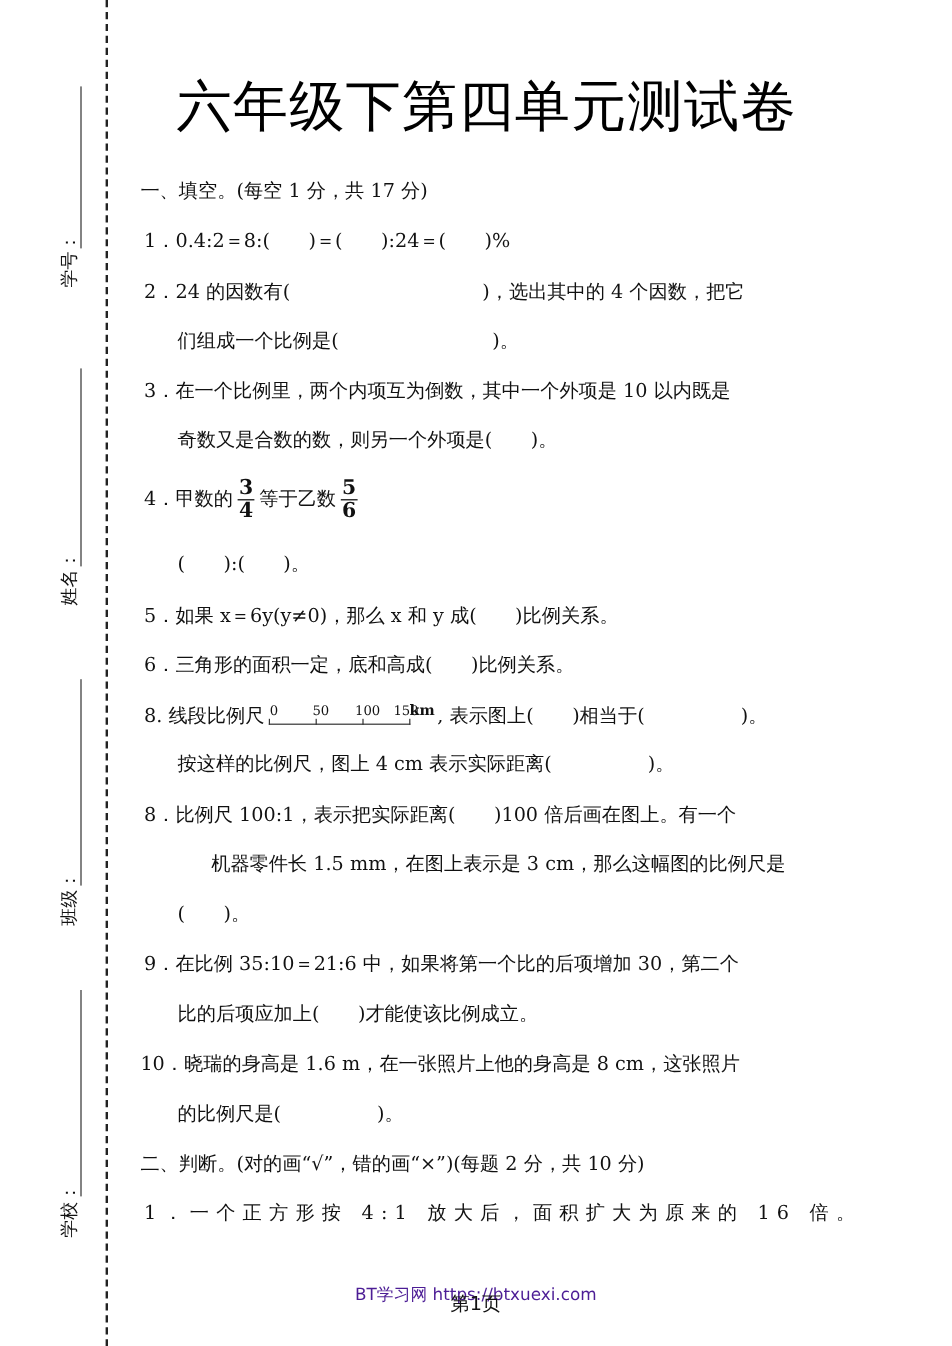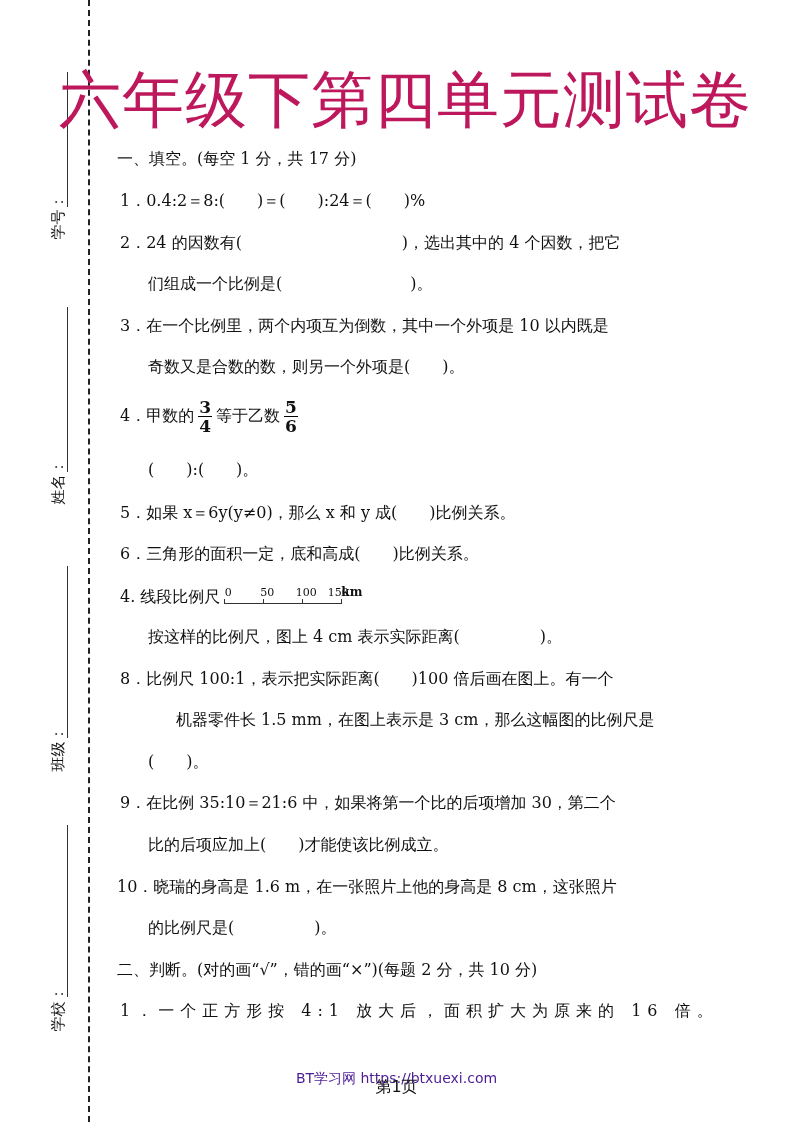--- a/index.html
+++ b/index.html
@@ -17,22 +17,22 @@
     }
     .margin-label {
       position: absolute; left: 46px; width: 24px;
       font-family: "DejaVu Sans", sans-serif; font-size: 15px;
       transform: rotate(-90deg); transform-origin: center center;
       white-space: nowrap; text-align: center;
     }
     .title {
       position: absolute; left: 0; right: 0; top: 58px;
       text-align: center; padding-left: 18px;
-      font-family: "DejaVu Sans", sans-serif; font-size: 62px; letter-spacing: 1px;
-      color: #be185d;
+      font-family: "DejaVu Sans", sans-serif; font-size: 46px; letter-spacing: 1px;
+      color: #000000;
     }
     .content { position: absolute; left: 117px; top: 0; width: 570px; font-size: 16px; }
     .line { position: absolute; left: 0; white-space: nowrap; line-height: 22px; }
     .indent { left: 31px; }
     .frac {
       display: inline-block; vertical-align: middle; text-align: center;
       font-weight: bold; font-size: 17px; line-height: 18px; margin: 0 4px;
     }
     .frac .num { display: block; border-bottom: 1.5px solid #000; padding: 0 1px; }
     .frac .den { display: block; }
@@ -96,32 +96,32 @@
   <div class="line" style="top:398px;left:3px;">
     <span>4．甲数的</span><span class="frac"><span class="num">3</span><span class="den">4</span></span><span>等于乙数</span><span class="frac"><span class="num">5</span><span class="den">6</span></span>
   </div>
   <div class="line indent" style="top:459px;">(　　):(　　)。</div>
 
   <div class="line" style="top:502px;left:3px;text-align:center;">5．如果 x＝6y(y≠0)，那么 x 和 y 成(　　)比例关系。</div>
 
   <div class="line" style="top:543px;left:3px;">6．三角形的面积一定，底和高成(　　)比例关系。</div>
 
   <div class="line" style="top:584px;left:3px;">
-    <span>4. 线段比例尺</span><span class="scale-bar">
+    <span>8. 线段比例尺</span><span class="scale-bar">
       <span class="bar"></span>
       <span class="tick" style="left:2px;"></span>
       <span class="tick" style="left:41px;"></span>
       <span class="tick" style="left:80px;"></span>
       <span class="tick" style="left:119px;"></span>
       <span class="lbl" style="left:6px;">0</span>
       <span class="lbl" style="left:45px;">50</span>
       <span class="lbl" style="left:84px;">100</span>
       <span class="lbl" style="left:116px;">150</span>
       <span class="unit">km</span>
-    </span>
+    </span><span style="margin-left:14px;">, 表示图上(　　)相当于(　　　　　)。</span>
   </div>
   <div class="line indent" style="top:626px;">按这样的比例尺，图上 4 cm 表示实际距离(　　　　　)。</div>
 
   <div class="line" style="top:668px;left:3px;">8．比例尺 100:1，表示把实际距离(　　)100 倍后画在图上。有一个</div>
   <div class="line indent" style="top:709px;margin-left:28px;">机器零件长 1.5 mm，在图上表示是 3 cm，那么这幅图的比例尺是</div>
   <div class="line indent" style="top:751px;">(　　)。</div>
 
   <div class="line" style="top:792px;left:3px;">9．在比例 35:10＝21:6 中，如果将第一个比的后项增加 30，第二个</div>
   <div class="line indent" style="top:834px;">比的后项应加上(　　)才能使该比例成立。</div>
 

